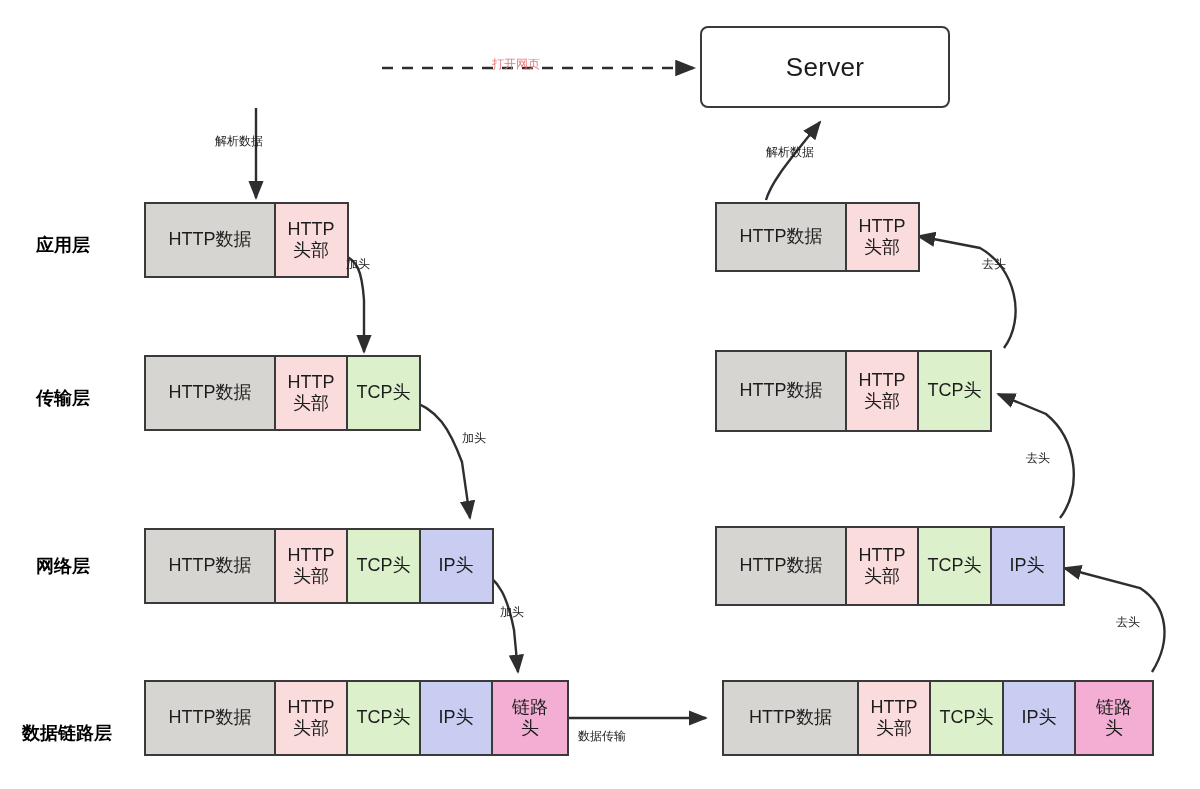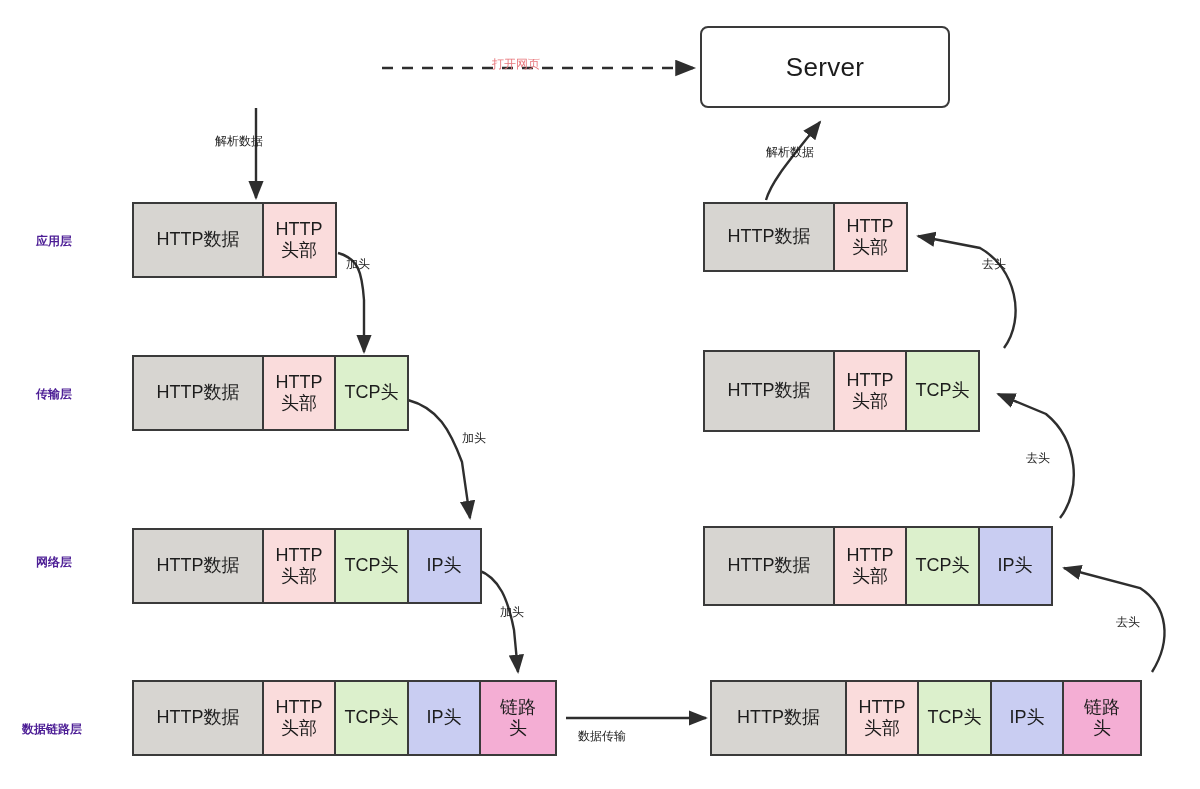--- a/index.html
+++ b/index.html
@@ -31,23 +31,23 @@
     background: #ffffff;
     display: flex;
     align-items: center;
     justify-content: center;
     font-size: 26px;
     color: #1c1c1c;
     letter-spacing: 0.3px;
   }
   .layer-label {
     position: absolute;
-    font-size: 12px;
+    font-size: 18px;
     font-weight: bold;
-    color: #4c1d95;
+    color: #000000;
     white-space: nowrap;
     text-align: left;
   }
   .packet {
     position: absolute;
     display: flex;
     box-sizing: border-box;
   }
   .seg {
     box-sizing: border-box;
@@ -55,21 +55,21 @@
     margin-left: -2.5px;
     display: flex;
     align-items: center;
     justify-content: center;
     text-align: center;
     font-size: 18px;
     line-height: 1.18;
     color: #1c1c1c;
     white-space: pre-line;
   }
-  .seg:first-child { margin-left: 0; }
+  .seg:first-child { margin-left: 12px; }
   .edge-label {
     position: absolute;
     font-size: 12px;
     color: #1c1c1c;
     white-space: nowrap;
   }
   .edge-label.accent { color: #e8787d; }
 </style>
 </head>
 <body>

